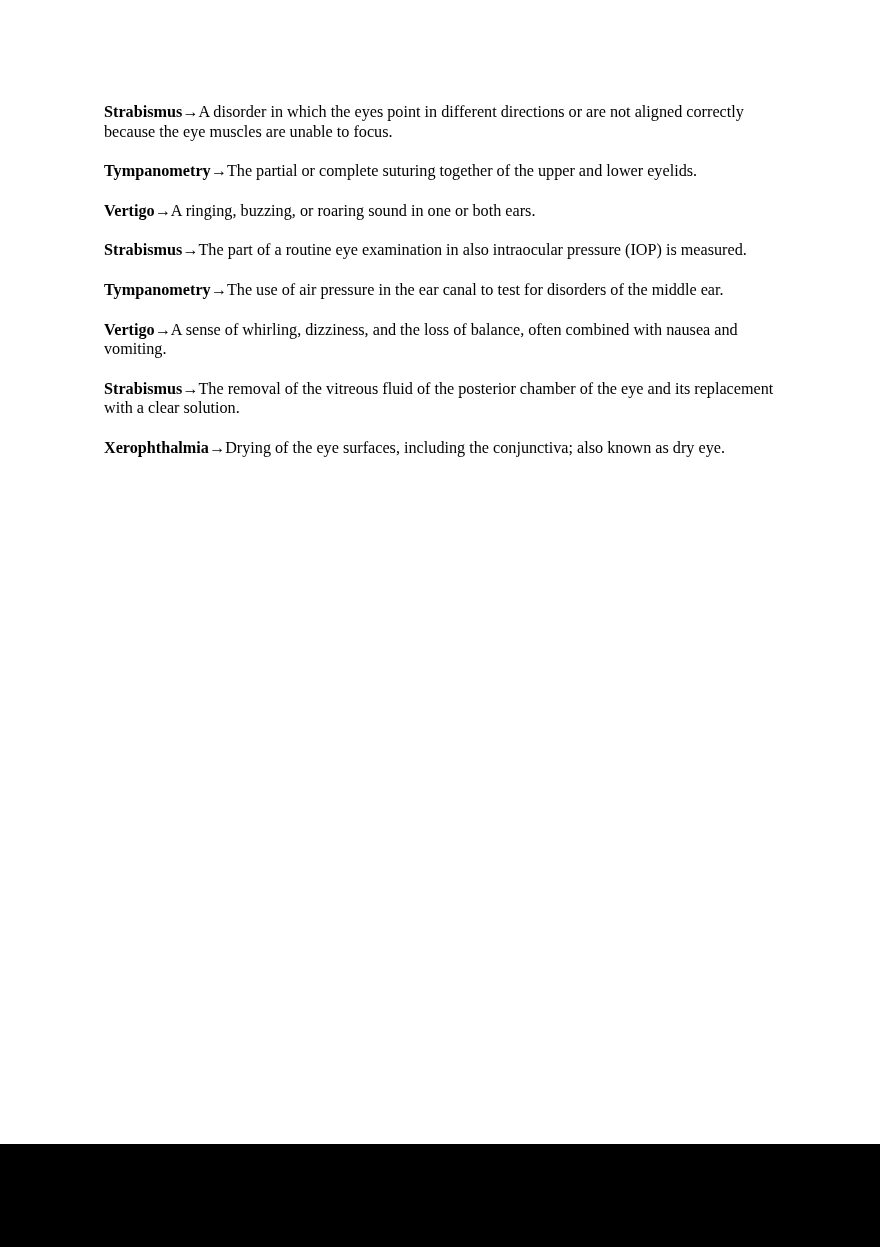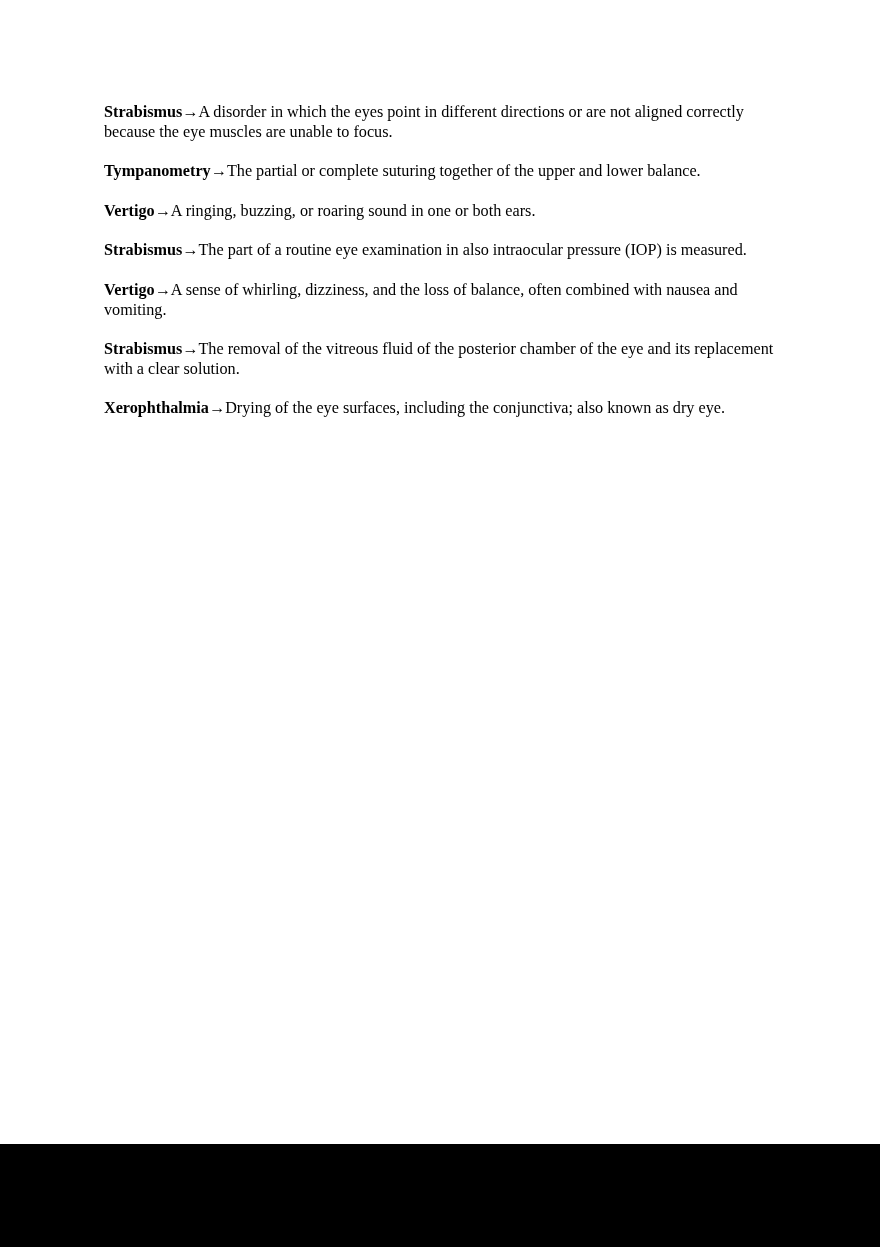--- a/index.html
+++ b/index.html
@@ -40,22 +40,23 @@
       height: 103px;
       background: #000000;
     }
   </style>
 </head>
 <body>
 
 <div class="page">
   <div class="content">
     <p class="entry"><span class="term">Strabismus</span><span class="arrow">→</span><span>A disorder in which the eyes point in different directions or are not aligned correctly because the eye muscles are unable to focus.</span></p>
-    <p class="entry"><span class="term">Tympanometry</span><span class="arrow">→</span><span>The partial or complete suturing together of the upper and lower balance.</span></p>
+    <p class="entry"><span class="term">Tympanometry</span><span class="arrow">→</span><span>The partial or complete suturing together of the upper and lower eyelids.</span></p>
     <p class="entry"><span class="term">Vertigo</span><span class="arrow">→</span><span>A ringing, buzzing, or roaring sound in one or both ears.</span></p>
     <p class="entry"><span class="term">Strabismus</span><span class="arrow">→</span><span>The part of a routine eye examination in also intraocular pressure (IOP) is measured.</span></p>
+    <p class="entry"><span class="term">Tympanometry</span><span class="arrow">→</span><span>The use of air pressure in the ear canal to test for disorders of the middle ear.</span></p>
     <p class="entry"><span class="term">Vertigo</span><span class="arrow">→</span><span>A sense of whirling, dizziness, and the loss of balance, often combined with nausea and vomiting.</span></p>
     <p class="entry"><span class="term">Strabismus</span><span class="arrow">→</span><span>The removal of the vitreous fluid of the posterior chamber of the eye and its replacement with a clear solution.</span></p>
     <p class="entry"><span class="term">Xerophthalmia</span><span class="arrow">→</span><span>Drying of the eye surfaces, including the conjunctiva; also known as dry eye.</span></p>
   </div>
 </div>
 
 <div class="bottom-band"></div>
 
 </body></html>

